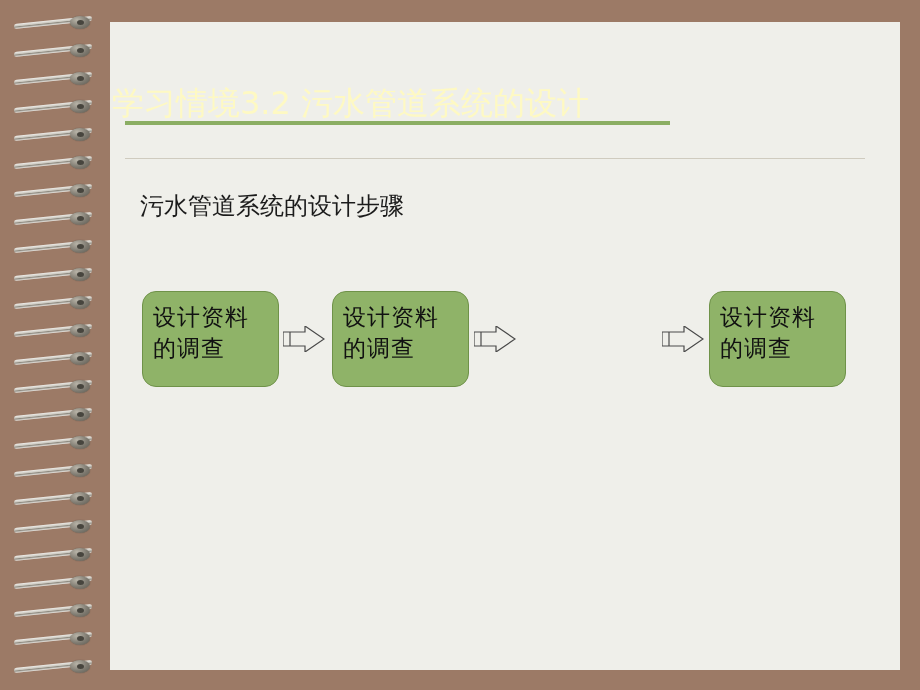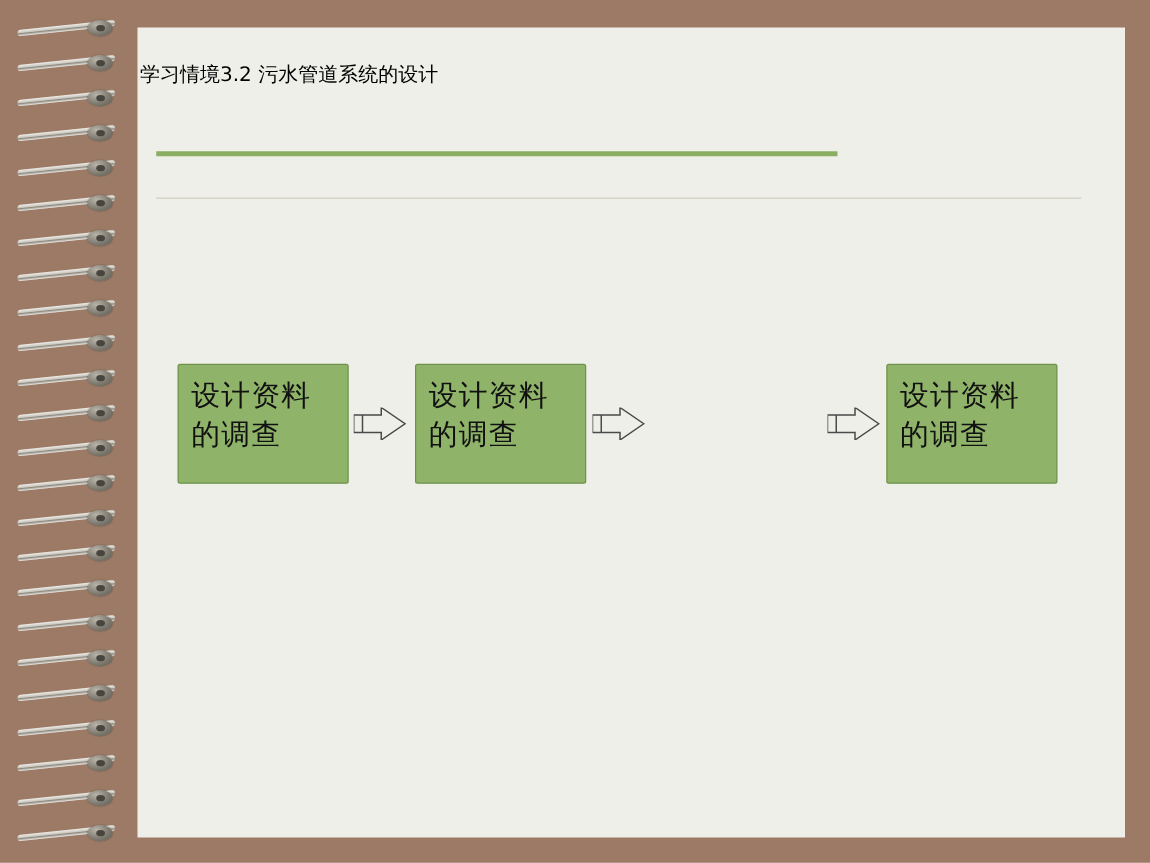--- a/index.html
+++ b/index.html
@@ -68,23 +68,23 @@
     top: 4px;
     width: 7px;
     height: 5px;
     border-radius: 50%;
     background: #47453e;
   }
 
   .title {
     position: absolute;
     left: 112px;
-    top: 50px;
-    font-size: 16px;
-    color: #000000;
+    top: 82px;
+    font-size: 32px;
+    color: #fef9c3;
     font-family: "DejaVu Sans", sans-serif;
     white-space: nowrap;
   }
   .title-rule {
     position: absolute;
     left: 125px;
     top: 121px;
     width: 545px;
     height: 4px;
     background: #8bae63;
@@ -114,21 +114,21 @@
     width: 700px;
     height: 100px;
   }
   .node {
     position: absolute;
     top: 0;
     width: 137px;
     height: 96px;
     background: #8fb368;
     border: 1px solid #6f9249;
-    border-radius: 2px;
+    border-radius: 14px;
     box-sizing: border-box;
   }
   .node-label {
     position: absolute;
     left: 10px;
     top: 10px;
     width: 116px;
     font-size: 23px;
     line-height: 1.33;
     color: #111;
@@ -269,20 +269,21 @@
     <div class="ring" style="top:660px">
         <div class="wire"></div>
         <div class="bead"></div>
         <div class="beadhole"></div>
       </div>
   </div>
 
   <div class="title">学习情境3.2 污水管道系统的设计</div>
   <div class="title-rule"></div>
   <div class="thin-rule"></div>
+  <div class="subtitle">污水管道系统的设计步骤</div>
 
   <div class="flow">
 
     <div class="node" style="left:0px">
       <div class="node-label">设计资料的调查</div>
     </div>
 
     <div class="arrow" style="left:141px">
       <svg width="42" height="26" viewBox="0 0 42 26">
         <polygon points="0,6 22,6 22,0 41,13 22,26 22,20 0,20" fill="#efefea" stroke="#4a4a4a" stroke-width="1.2"></polygon>

